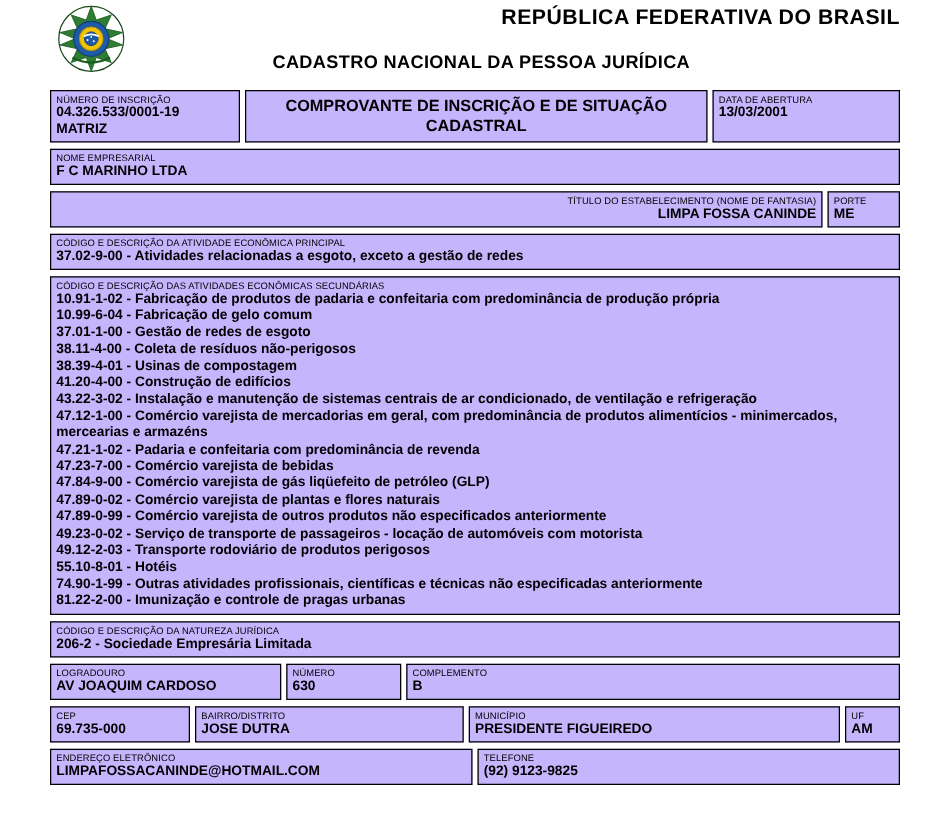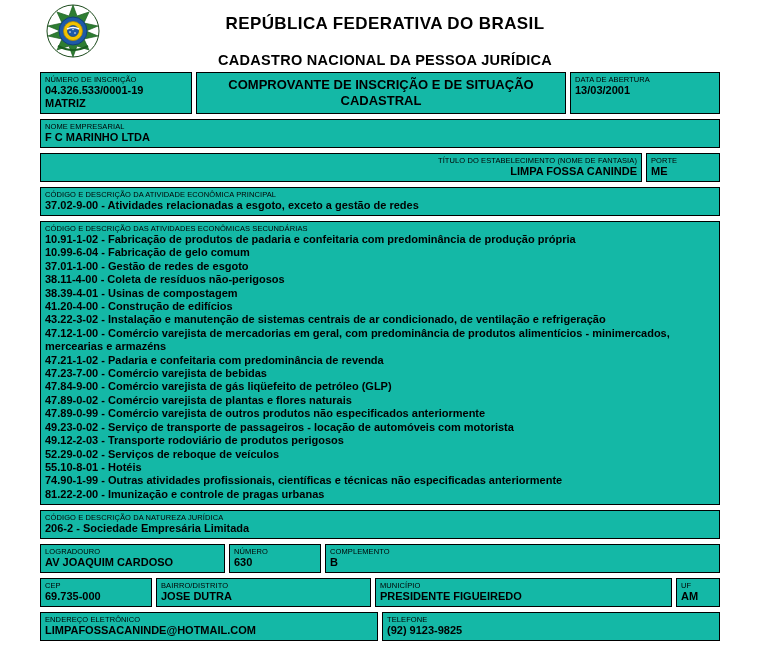--- a/index.html
+++ b/index.html
@@ -27,25 +27,25 @@
     height: 72px;
   }
   .brasao {
     position: absolute;
     left: 4px;
     top: 2px;
     width: 58px;
     height: 58px;
   }
   .title-main {
-    text-align: center;
+    text-align: right;
     font-size: 17px;
     font-weight: bold;
     letter-spacing: 0.4px;
-    padding-top: 14px;
+    padding-top: 4px;
     padding-left: 10px;
   }
   .title-sub {
     text-align: center;
     font-size: 14.5px;
     font-weight: bold;
     letter-spacing: 0.3px;
     padding-top: 18px;
     padding-left: 10px;
   }
@@ -53,21 +53,21 @@
   .row {
     display: flex;
     gap: 4px;
     margin-bottom: 5px;
   }
   .box {
     border: 1px solid #000000;
     box-sizing: border-box;
     padding: 2px 4px 3px 4px;
     position: relative;
-    background: #14b8a6;
+    background: #c4b5fd;
   }
   .lbl {
     font-size: 7.5px;
     line-height: 9px;
     letter-spacing: 0.1px;
     white-space: nowrap;
     overflow: hidden;
   }
   .val {
     font-size: 11px;
@@ -86,21 +86,21 @@
     font-weight: bold;
     line-height: 16px;
     padding: 4px 6px;
   }
   
   .w-inscricao { width: 152px; }
   .w-comprovante { flex: 1; }
   .w-abertura { width: 150px; }
   .w-full { width: 100%; }
   .w-titulo { flex: 1; text-align: right; }
-  .w-porte { width: 74px; }
+  .w-porte { width: 58px; }
   .w-logradouro { flex: 1; }
   .w-numero { width: 92px; }
   .w-complemento { flex: 1 1 220px; }
   .w-cep { width: 112px; }
   .w-bairro { flex: 1; }
   .w-municipio { flex: 1.4; }
   .w-uf { width: 44px; }
   .w-email { flex: 1; }
   .w-telefone { flex: 1; }
   .atividades-list {
@@ -192,21 +192,20 @@
           <div>41.20-4-00 - Construção de edifícios</div>
           <div>43.22-3-02 - Instalação e manutenção de sistemas centrais de ar condicionado, de ventilação e refrigeração</div>
           <div>47.12-1-00 - Comércio varejista de mercadorias em geral, com predominância de produtos alimentícios - minimercados, mercearias e armazéns</div>
           <div>47.21-1-02 - Padaria e confeitaria com predominância de revenda</div>
           <div>47.23-7-00 - Comércio varejista de bebidas</div>
           <div>47.84-9-00 - Comércio varejista de gás liqüefeito de petróleo (GLP)</div>
           <div>47.89-0-02 - Comércio varejista de plantas e flores naturais</div>
           <div>47.89-0-99 - Comércio varejista de outros produtos não especificados anteriormente</div>
           <div>49.23-0-02 - Serviço de transporte de passageiros - locação de automóveis com motorista</div>
           <div>49.12-2-03 - Transporte rodoviário de produtos perigosos</div>
-          <div>52.29-0-02 - Serviços de reboque de veículos</div>
           <div>55.10-8-01 - Hotéis</div>
           <div>74.90-1-99 - Outras atividades profissionais, científicas e técnicas não especificadas anteriormente</div>
           <div>81.22-2-00 - Imunização e controle de pragas urbanas</div>
         </div>
     </div>
   </div>
 
   <div class="row">
     <div class="box w-full natureza">
       <div class="lbl">CÓDIGO E DESCRIÇÃO DA NATUREZA JURÍDICA</div>

